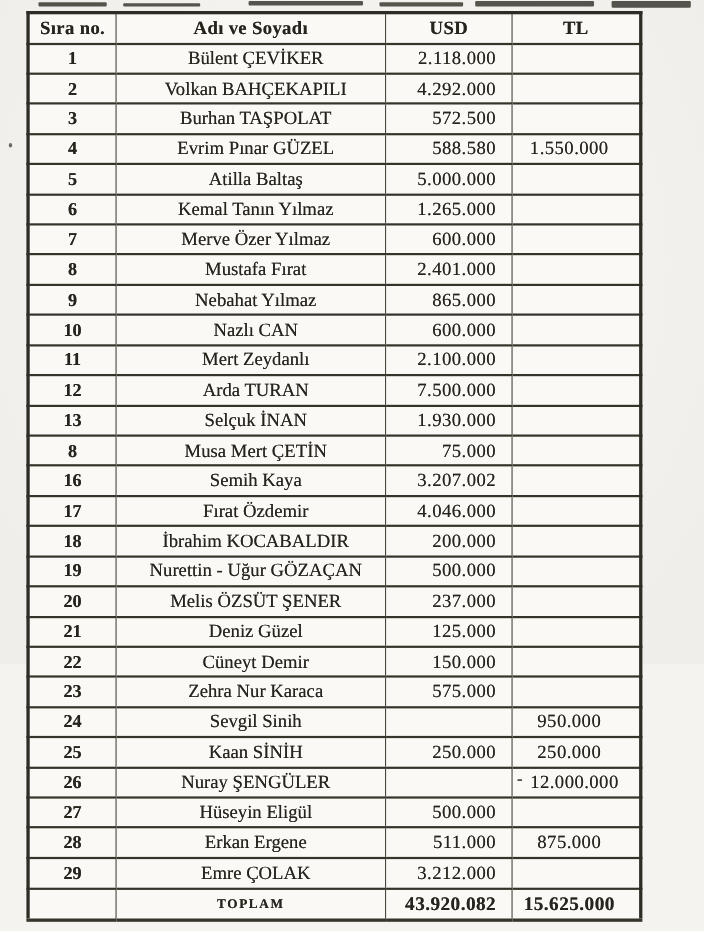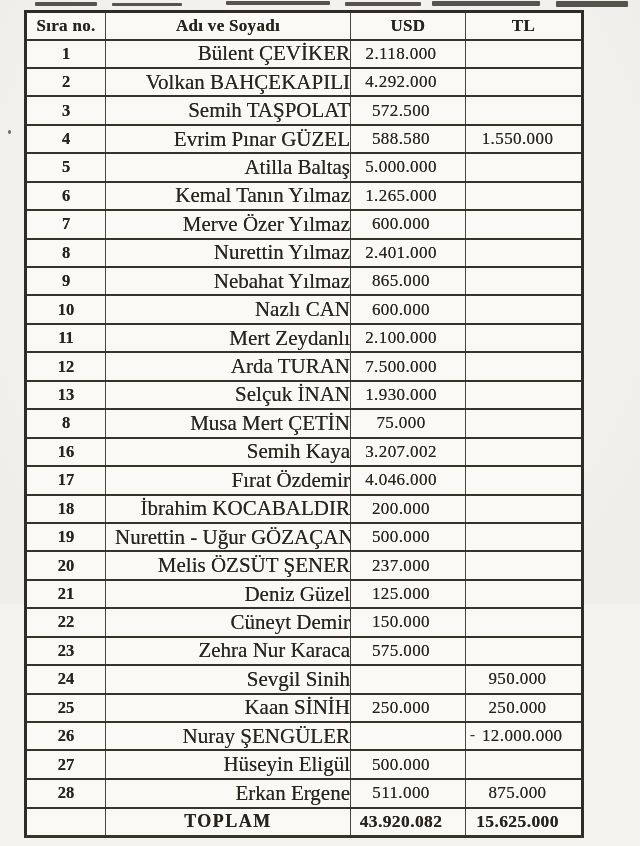--- a/index.html
+++ b/index.html
@@ -63,26 +63,26 @@
     font-size: 17px;
     text-align: center;
     letter-spacing: 0.3px;
   }
   td.c-no {
     text-align: center;
     font-weight: bold;
     font-size: 16.5px;
   }
   td.c-name {
+    text-align: center;
+    padding-left: 9px;
+    font-size: 17px;
+  }
+  td.c-usd {
     text-align: right;
-    padding-left: 9px;
-    font-size: 21px;
-  }
-  td.c-usd {
-    text-align: center;
     padding-right: 14px;
     font-size: 17px;
     letter-spacing: 0.4px;
   }
   td.c-tl {
     text-align: center;
     padding-right: 12px;
     font-size: 17px;
     letter-spacing: 0.4px;
   }
@@ -90,21 +90,21 @@
     float: left;
     padding-left: 4px;
     font-size: 15px;
     color: #3c3a31;
   }
   tfoot tr { height: 29px; }
   tfoot td { border-bottom-width: 3px; }
   tfoot .c-label {
     text-align: center;
     font-weight: bold;
-    font-size: 18px;
+    font-size: 12px;
     letter-spacing: 1.5px;
   }
   tfoot .c-usd, tfoot .c-tl { font-weight: bold; font-size: 17.5px; margin-left: 48px; }
 </style>
 </head>
 <body>
 
 <div class="page">
 
   <div class="dash" style="left:35px;  top:2px; width:62px;  height:4px;"></div>
@@ -143,21 +143,21 @@
       <td class="c-tl"><span class="mark"></span><span></span></td>
     </tr>
         <tr>
       <td class="c-no">2</td>
       <td class="c-name">Volkan BAHÇEKAPILI</td>
       <td class="c-usd">4.292.000</td>
       <td class="c-tl"><span class="mark"></span><span></span></td>
     </tr>
         <tr>
       <td class="c-no">3</td>
-      <td class="c-name">Semih TAŞPOLAT</td>
+      <td class="c-name">Burhan TAŞPOLAT</td>
       <td class="c-usd">572.500</td>
       <td class="c-tl"><span class="mark"></span><span></span></td>
     </tr>
         <tr>
       <td class="c-no">4</td>
       <td class="c-name">Evrim Pınar GÜZEL</td>
       <td class="c-usd">588.580</td>
       <td class="c-tl"><span class="mark"></span><span>1.550.000</span></td>
     </tr>
         <tr>
@@ -173,21 +173,21 @@
       <td class="c-tl"><span class="mark"></span><span></span></td>
     </tr>
         <tr>
       <td class="c-no">7</td>
       <td class="c-name">Merve Özer Yılmaz</td>
       <td class="c-usd">600.000</td>
       <td class="c-tl"><span class="mark"></span><span></span></td>
     </tr>
         <tr>
       <td class="c-no">8</td>
-      <td class="c-name">Nurettin Yılmaz</td>
+      <td class="c-name">Mustafa Fırat</td>
       <td class="c-usd">2.401.000</td>
       <td class="c-tl"><span class="mark"></span><span></span></td>
     </tr>
         <tr>
       <td class="c-no">9</td>
       <td class="c-name">Nebahat Yılmaz</td>
       <td class="c-usd">865.000</td>
       <td class="c-tl"><span class="mark"></span><span></span></td>
     </tr>
         <tr>
@@ -290,20 +290,26 @@
       <td class="c-no">27</td>
       <td class="c-name">Hüseyin Eligül</td>
       <td class="c-usd">500.000</td>
       <td class="c-tl"><span class="mark"></span><span></span></td>
     </tr>
         <tr>
       <td class="c-no">28</td>
       <td class="c-name">Erkan Ergene</td>
       <td class="c-usd">511.000</td>
       <td class="c-tl"><span class="mark"></span><span>875.000</span></td>
+    </tr>
+        <tr>
+      <td class="c-no">29</td>
+      <td class="c-name">Emre ÇOLAK</td>
+      <td class="c-usd">3.212.000</td>
+      <td class="c-tl"><span class="mark"></span><span></span></td>
     </tr>
       </tbody>
     <tfoot>
       <tr>
         <td class="c-no"></td>
         <td class="c-label">TOPLAM</td>
         <td class="c-usd">43.920.082</td>
         <td class="c-tl">15.625.000</td>
       </tr>
     </tfoot>

